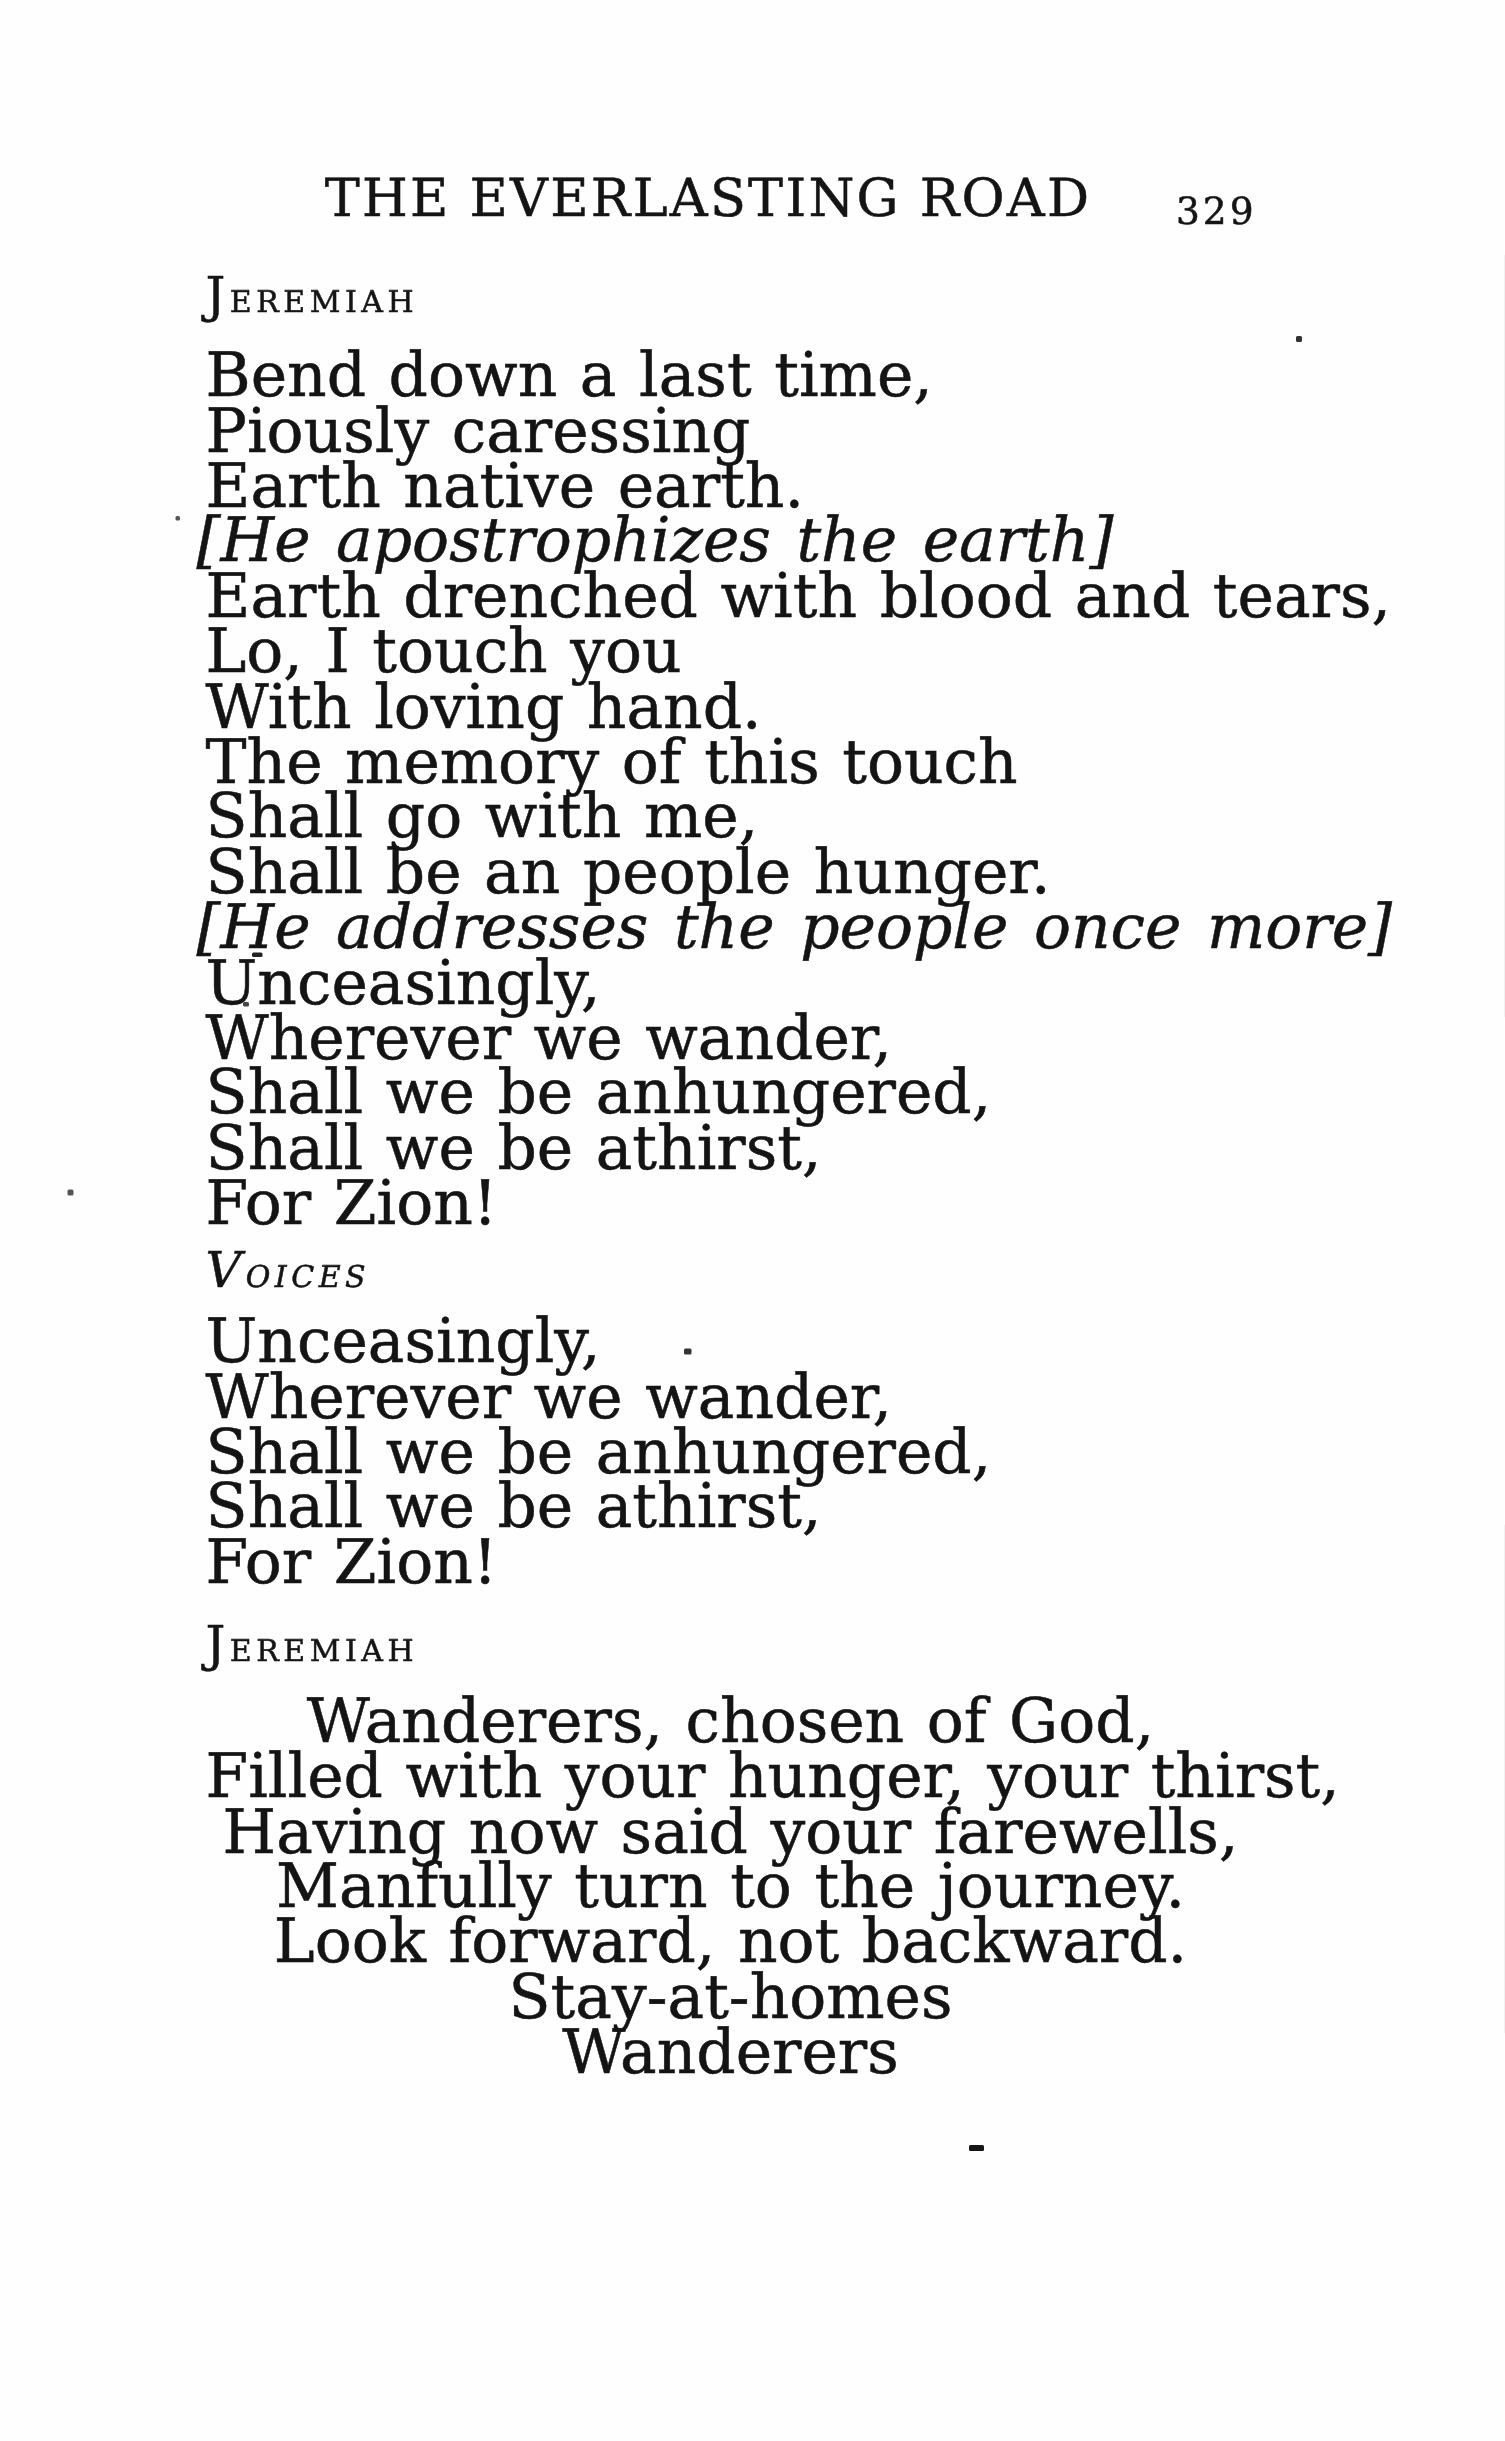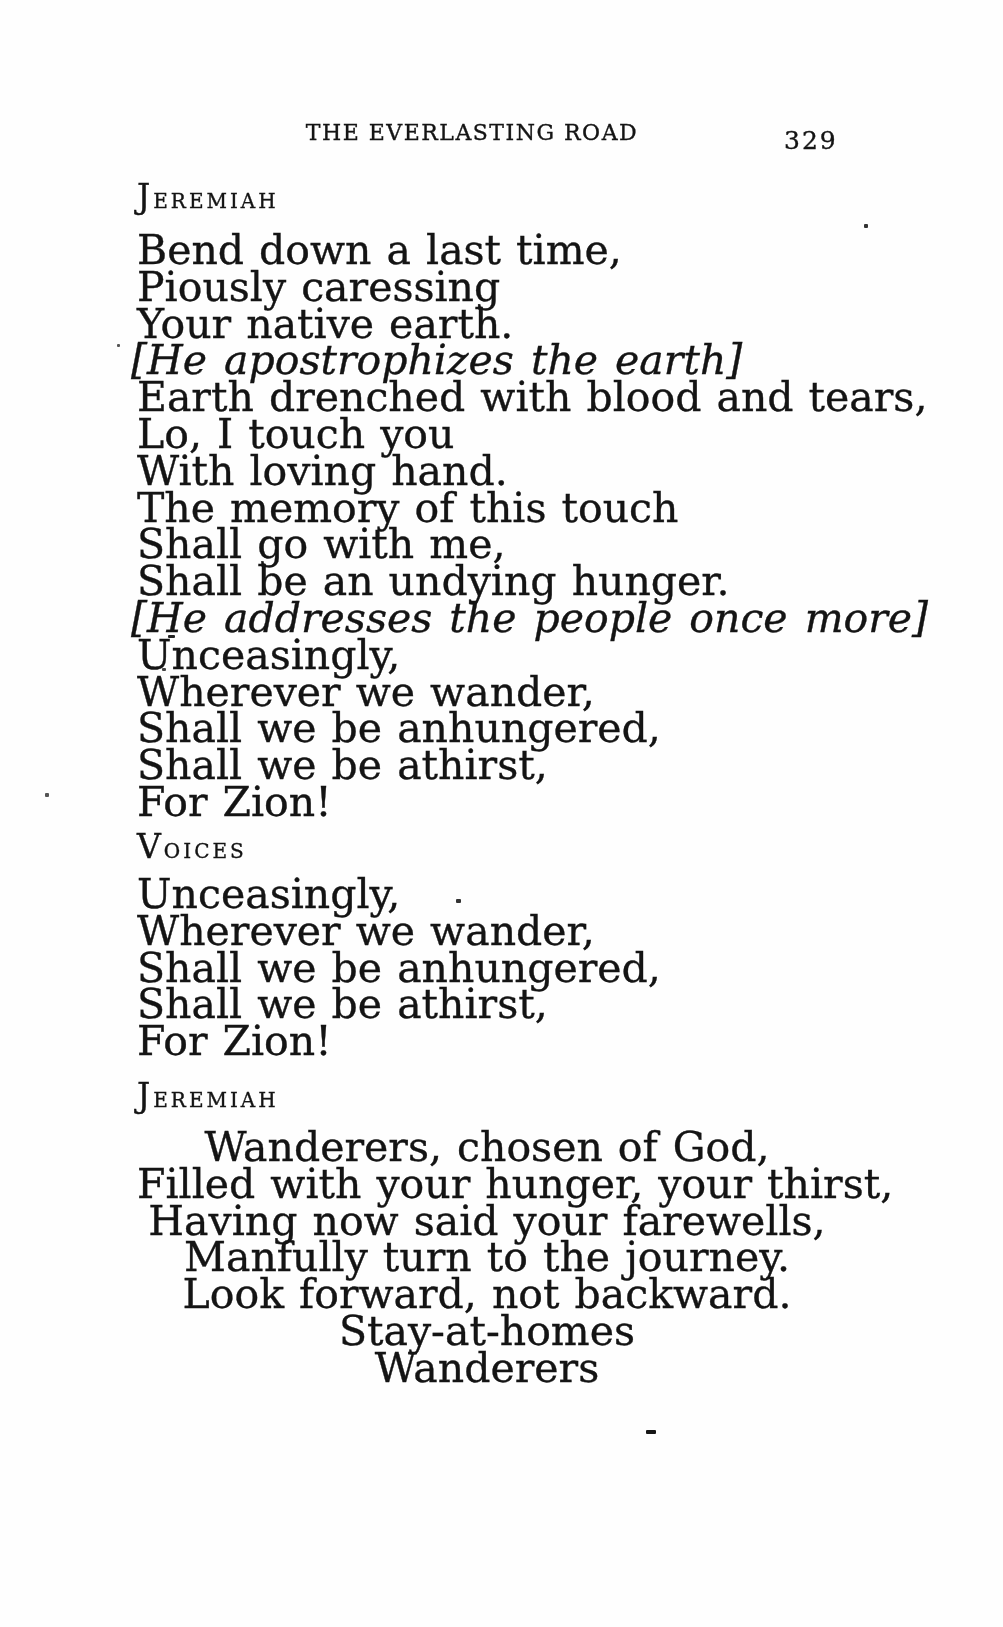--- a/index.html
+++ b/index.html
@@ -12,21 +12,21 @@
     color: #141414;
     overflow: hidden;
     -webkit-text-stroke: 0.35px #141414;
   }
   .running-head {
     position: absolute;
     top: 115px;
     left: 137px;
     width: 670px;
     text-align: center;
-    font-size: 22px;
+    font-size: 35px;
     line-height: 36px;
     letter-spacing: 1.5px;
     white-space: nowrap;
   }
   .folio {
     position: absolute;
     top: 123px;
     left: 784px;
     font-size: 25px;
     line-height: 36px;
@@ -41,21 +41,21 @@
     line-height: 36px;
     font-variant: small-caps;
     letter-spacing: 3px;
     white-space: nowrap;
   }
   .speaker::first-letter {
     font-size: 33px;
     letter-spacing: 3px;
   }
   .speaker-1 { top: 179px; }
-  .speaker-2 { top: 829px; }
+  .speaker-2 { top: 829px; font-style: italic; }
   .speaker-3 { top: 1078px; }
   .stanza {
     position: absolute;
     left: 137px;
     width: 700px;
     font-size: 41px;
     line-height: 36.8px;
     word-spacing: 2px;
   }
   .stanza-1 { top: 232px; }
@@ -86,28 +86,28 @@
 <div class="page">
 
   <div class="running-head">THE EVERLASTING ROAD</div>
   <div class="folio">329</div>
 
   <div class="speaker speaker-1">Jeremiah</div>
 
   <div class="stanza stanza-1">
     <div class="line">Bend down a last time,</div>
     <div class="line">Piously caressing</div>
-    <div class="line">Your native earth.</div>
+    <div class="line">Earth native earth.</div>
     <div class="line stage">[He apostrophizes the earth]</div>
     <div class="line">Earth drenched with blood and tears,</div>
     <div class="line">Lo, I touch you</div>
     <div class="line">With loving hand.</div>
     <div class="line">The memory of this touch</div>
     <div class="line">Shall go with me,</div>
-    <div class="line">Shall be an undying hunger.</div>
+    <div class="line">Shall be an people hunger.</div>
     <div class="line stage">[He addresses the people once more]</div>
     <div class="line">Unceasingly,</div>
     <div class="line">Wherever we wander,</div>
     <div class="line">Shall we be anhungered,</div>
     <div class="line">Shall we be athirst,</div>
     <div class="line">For Zion!</div>
   </div>
 
   <div class="speaker speaker-2">Voices</div>
 

